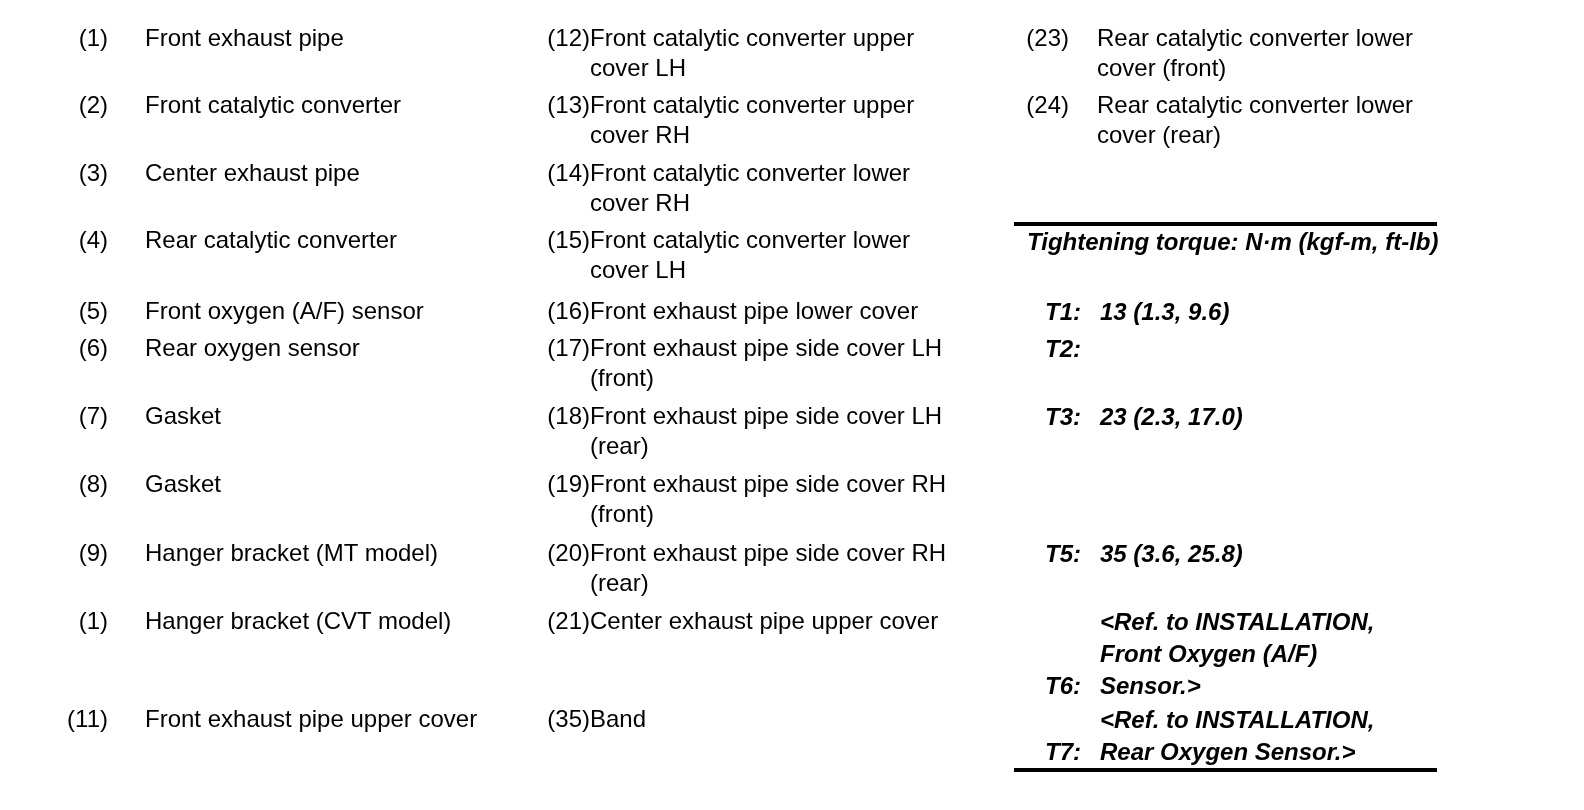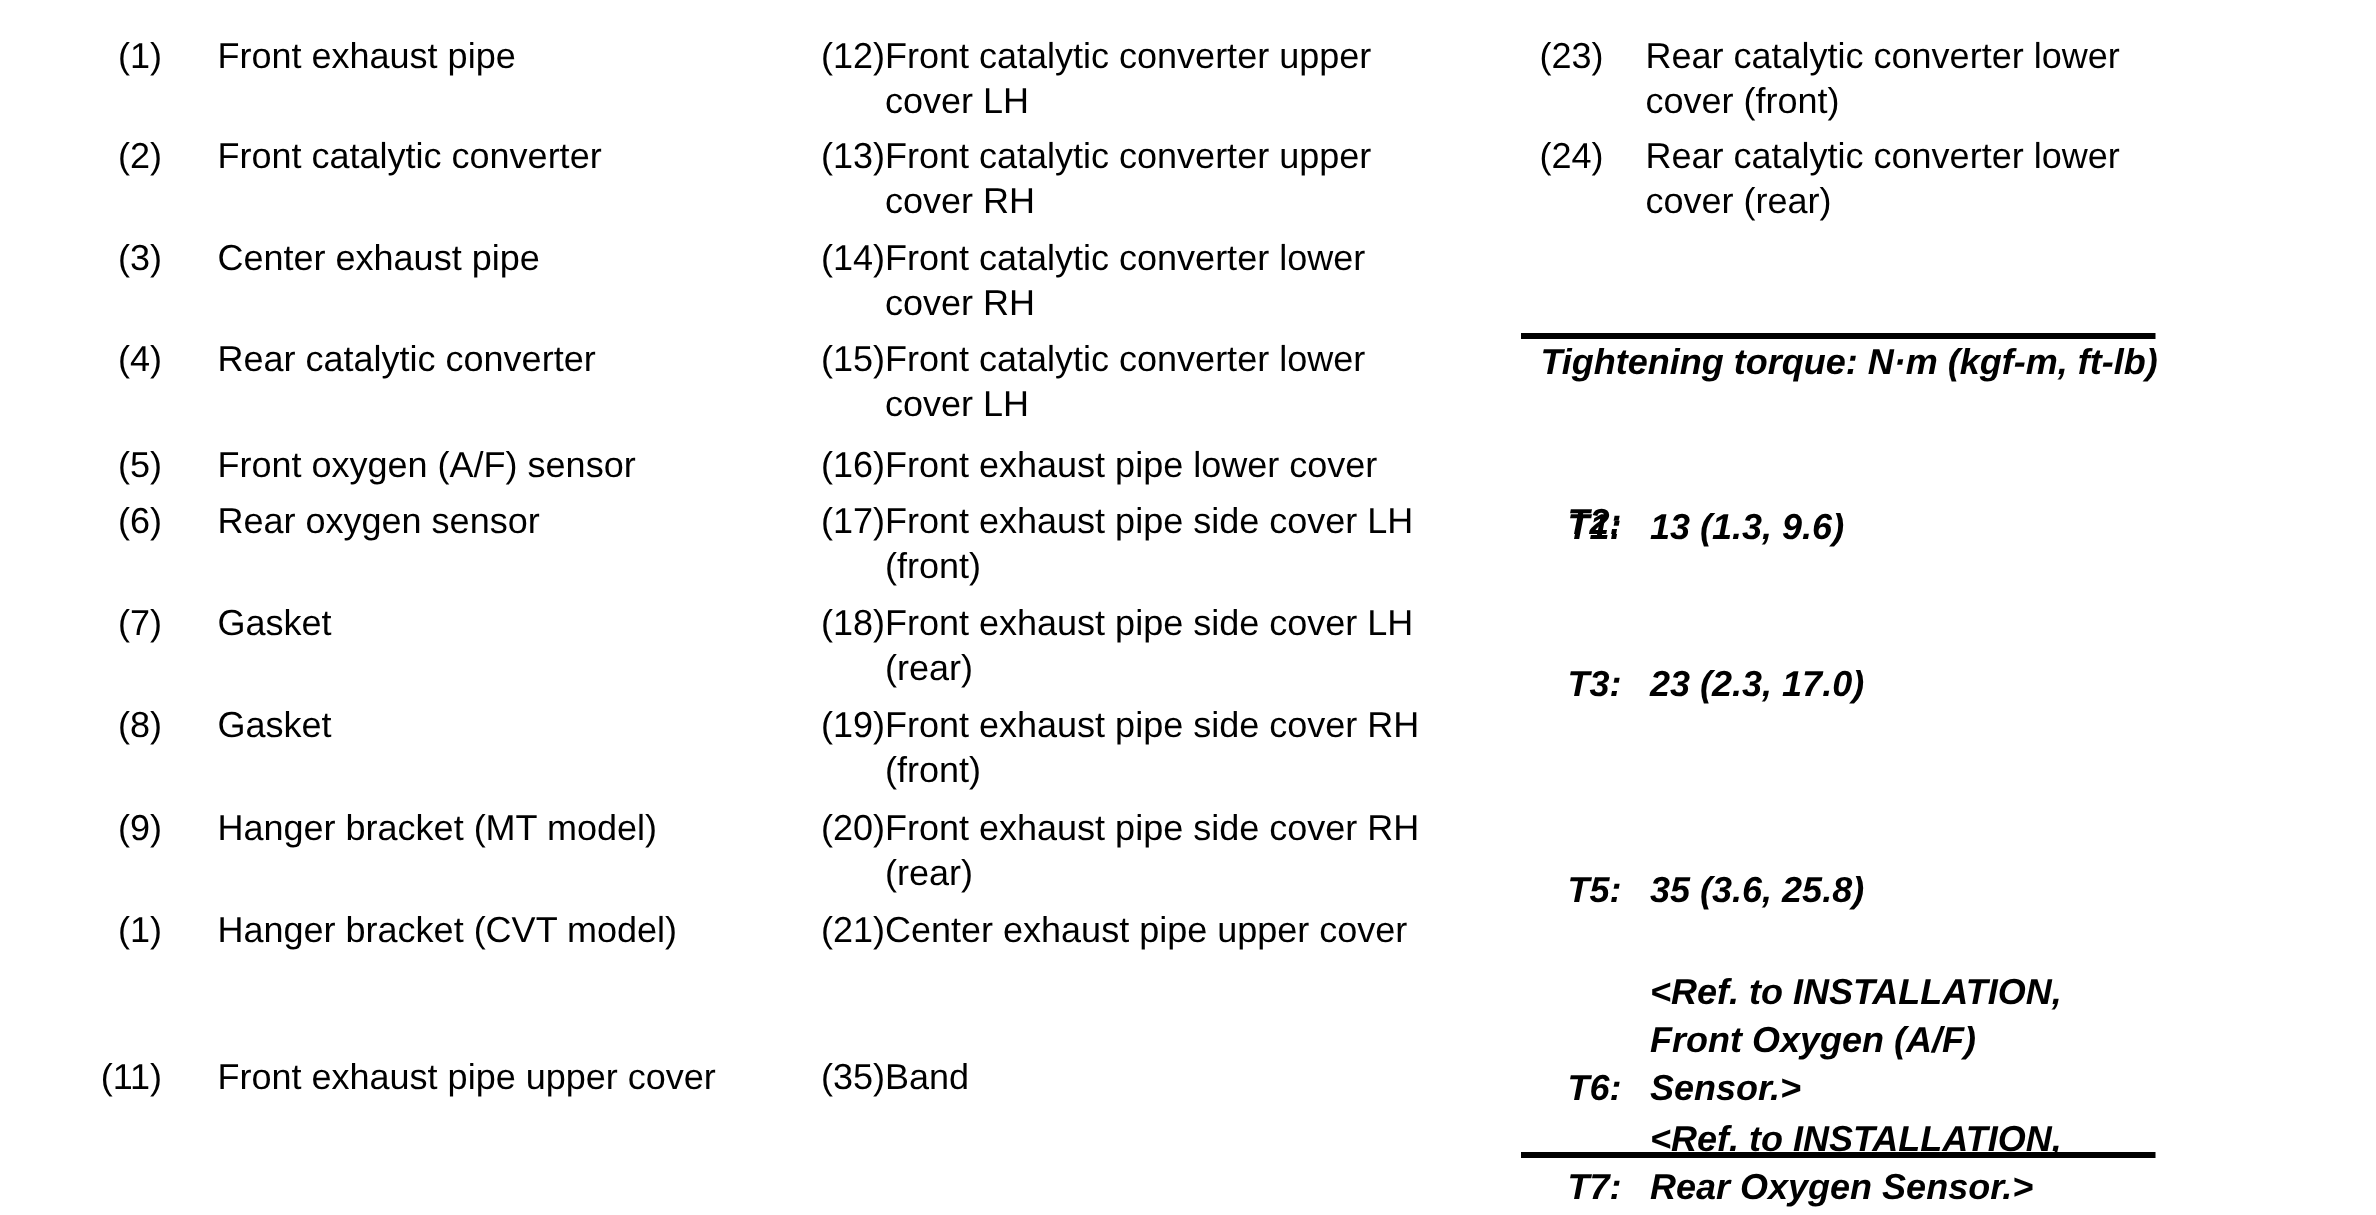--- a/index.html
+++ b/index.html
@@ -50,21 +50,21 @@
   .trow {
     position: absolute;
     left: 1045px;
     display: flex;
     align-items: flex-end;
     font-weight: bold;
     font-style: italic;
     line-height: 32px;
   }
   .trow .tid { flex: none; width: 55px; }
-  .trow .tval { width: 345px; white-space: pre-line; margin-top: 40px; }
+  .trow .tval { width: 345px; white-space: pre-line; }
 </style>
 </head>
 <body>
 
 <div class="page">
 
   <div class="item c1" style="top:23px">
     <span class="num">(1)</span>
     <div class="label">Front exhaust pipe</div>
   </div>

